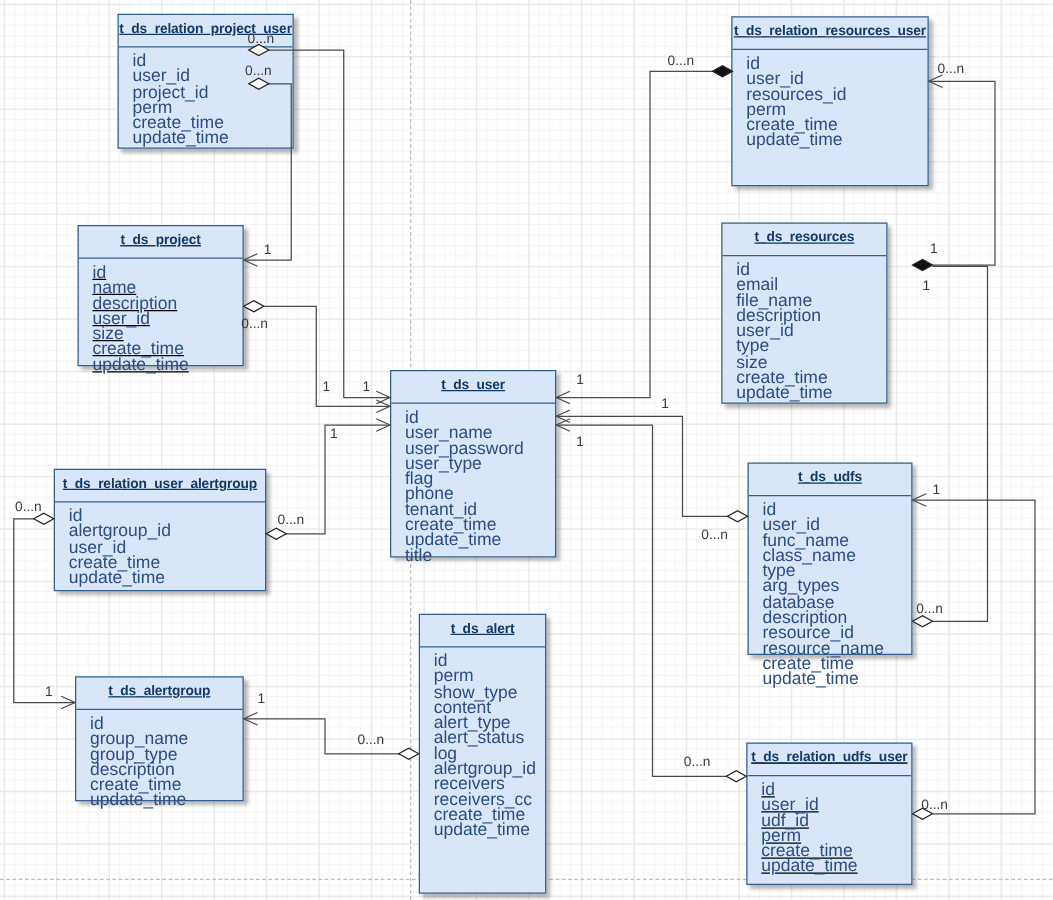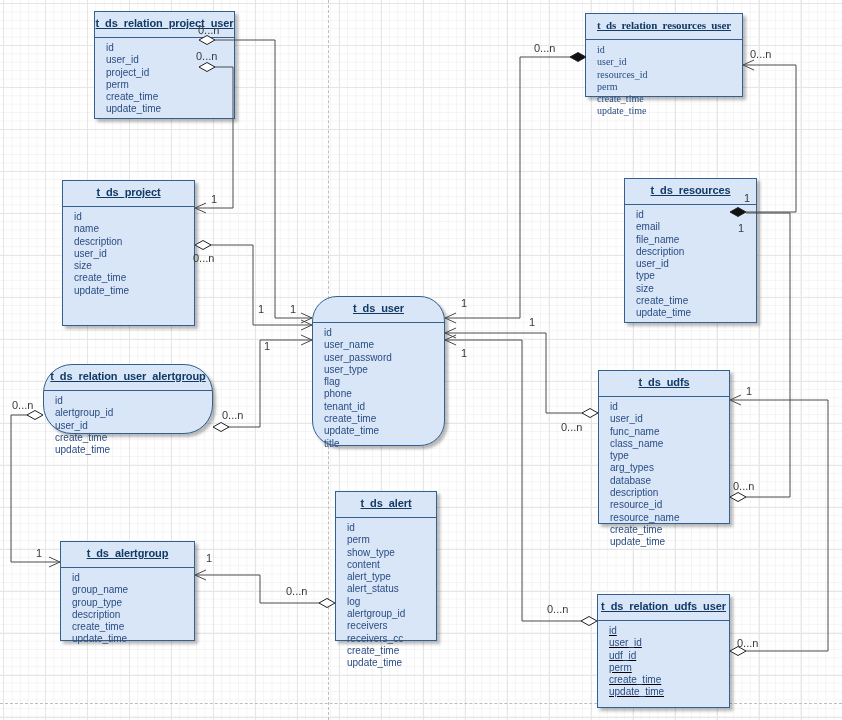--- a/index.html
+++ b/index.html
@@ -43,21 +43,21 @@
     font-weight:bold;
     letter-spacing:-0.1px;
     text-decoration:underline;
     color:var(--htext,#123a64);
     border-bottom:1px solid var(--tb,#33608f);
     white-space:nowrap;
     overflow:visible;
   }
   .tbl-fields{
     padding:4px 4px 0 11px;
-    font-size:10px;
+    font-size:14px;
     line-height:12.3px;
     color:var(--ftext,#2a4d82);
     white-space:nowrap;
   }
   #conn-svg{
     position:absolute;left:0;top:0;
     z-index:2;
     pointer-events:none;
   }
   .mult{
@@ -137,73 +137,73 @@
       <div class="tbl-header">t_ds_relation_project_user</div>
       <div class="tbl-fields">
         <div>id</div>
         <div>user_id</div>
         <div>project_id</div>
         <div>perm</div>
         <div>create_time</div>
         <div>update_time</div>
       </div>
     </div>
-    <div class="table" style="left: 585px; top: 13px; width: 158px; height: 84px; font-family: Liberation Serif, serif;">
+    <div class="table" style="left: 585px; top: 13px; width: 158px; height: 136px;">
       <div class="tbl-header">t_ds_relation_resources_user</div>
       <div class="tbl-fields">
         <div>id</div>
         <div>user_id</div>
         <div>resources_id</div>
         <div>perm</div>
         <div>create_time</div>
         <div>update_time</div>
       </div>
     </div>
-    <div class="table" style="left: 62px; top: 180px; width: 133px; height: 146px;">
+    <div class="table" style="left: 62px; top: 180px; width: 133px; height: 113px; text-decoration: underline;">
       <div class="tbl-header">t_ds_project</div>
       <div class="tbl-fields">
         <div>id</div>
         <div>name</div>
         <div>description</div>
         <div>user_id</div>
         <div>size</div>
         <div>create_time</div>
         <div>update_time</div>
       </div>
     </div>
-    <div class="table" style="left: 624px; top: 178px; width: 133px; height: 145px;">
+    <div class="table" style="left: 577px; top: 178px; width: 133px; height: 145px;">
       <div class="tbl-header">t_ds_resources</div>
       <div class="tbl-fields">
         <div>id</div>
         <div>email</div>
         <div>file_name</div>
         <div>description</div>
         <div>user_id</div>
         <div>type</div>
         <div>size</div>
         <div>create_time</div>
         <div>update_time</div>
       </div>
     </div>
-    <div class="table" style="left: 312px; top: 296px; width: 133px; height: 150px; border-radius: 25px;">
+    <div class="table" style="left: 312px; top: 296px; width: 133px; height: 150px;">
       <div class="tbl-header">t_ds_user</div>
       <div class="tbl-fields">
         <div>id</div>
         <div>user_name</div>
         <div>user_password</div>
         <div>user_type</div>
         <div>flag</div>
         <div>phone</div>
         <div>tenant_id</div>
         <div>create_time</div>
         <div>update_time</div>
         <div>title</div>
       </div>
     </div>
-    <div class="table" style="left: 43px; top: 364px; width: 170px; height: 70px; border-radius: 29px;">
+    <div class="table" style="left: 43px; top: 375px; width: 170px; height: 98px;">
       <div class="tbl-header">t_ds_relation_user_alertgroup</div>
       <div class="tbl-fields">
         <div>id</div>
         <div>alertgroup_id</div>
         <div>user_id</div>
         <div>create_time</div>
         <div>update_time</div>
       </div>
     </div>
     <div class="table" style="left: 598px; top: 370px; width: 132px; height: 154px;">
@@ -227,21 +227,21 @@
       <div class="tbl-header">t_ds_alertgroup</div>
       <div class="tbl-fields">
         <div>id</div>
         <div>group_name</div>
         <div>group_type</div>
         <div>description</div>
         <div>create_time</div>
         <div>update_time</div>
       </div>
     </div>
-    <div class="table" style="left: 335px; top: 491px; width: 102px; height: 150px;">
+    <div class="table" style="left: 335px; top: 491px; width: 102px; height: 224px;">
       <div class="tbl-header">t_ds_alert</div>
       <div class="tbl-fields">
         <div>id</div>
         <div>perm</div>
         <div>show_type</div>
         <div>content</div>
         <div>alert_type</div>
         <div>alert_status</div>
         <div>log</div>
         <div>alertgroup_id</div>

